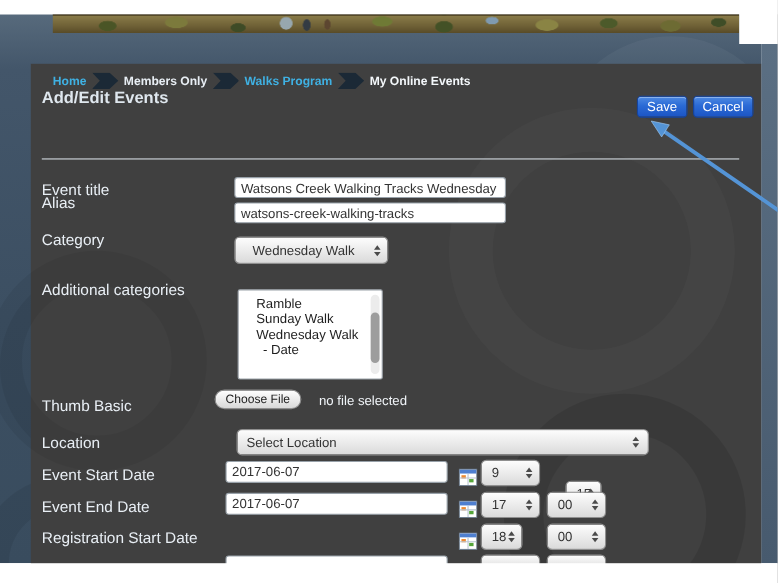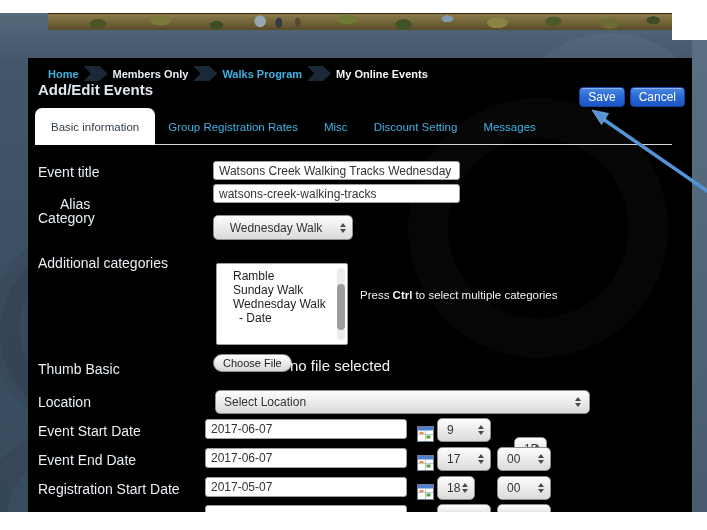--- a/index.html
+++ b/index.html
@@ -43,21 +43,21 @@
       radial-gradient(10px 6px at 64% 30%, #7f9ab0 0 55%, transparent 60%),
       radial-gradient(18px 9px at 72% 55%, #8a8444 0 55%, transparent 60%),
       radial-gradient(14px 8px at 81% 45%, #4c5a2a 0 55%, transparent 60%),
       radial-gradient(16px 9px at 90% 60%, #6d6b33 0 55%, transparent 60%),
       radial-gradient(12px 7px at 97% 40%, #3f4d27 0 55%, transparent 60%),
       linear-gradient(180deg,#8a7c49 0%, #6f6136 60%, #584b28 100%);
   }
   
   .panel {
     position:absolute; left:28px; top:58px; width:664px; height:460px;
-    background:#000000; z-index:3;
+    background:#404040; z-index:3;
   }
   .panel .pring { position:absolute; border-radius:50%; pointer-events:none; }
   .pr1 { left:380px; top:40px;  width:260px; height:260px; border:40px solid rgba(255,255,255,0.025); }
   .pr2 { left:430px; top:300px; width:220px; height:220px; border:36px solid rgba(0,0,0,0.10); }
   .pr3 { left:-40px; top:170px; width:200px; height:200px; border:32px solid rgba(0,0,0,0.06); }
   
   .breadcrumb { position:absolute; left:20px; top:8px; display:flex; align-items:center; font-size:11px; }
   .crumb { font-weight:bold; }
   .crumb.link    { color:#3fb1e3; }
   .crumb.plain   { color:#e8eef4;text-align:center; }
@@ -105,26 +105,26 @@
     font-size:12px; color:#1e1e1e;
   }
   .lb-item { height:14px; line-height:14px; padding-left:13px; margin:0 13px 0 3px; white-space:nowrap; cursor:pointer; }
   .lb-item.indent { padding-left:19px; }
   .lb-item.selected { background:#c9c9c9; }
   .lb-track { position:absolute; right:2px; top:4px; width:8px; height:72px; background:#ececec; border-radius:4px; }
   .lb-thumb { position:absolute; right:2px; top:20px; width:8px; height:46px; background:#9d9d9d; border-radius:4px; cursor:pointer; }
   .hint { position:absolute; left:332px; top:231px; font-size:11.5px; color:#eef3f8; }
   .hint b { font-weight:bold; }
   .filebtn {
-    position:absolute; left:185px; top:296px; height:18px; padding:0 9px;
+    position:absolute; left:167px; top:296px; height:18px; padding:0 9px;
     display:flex; align-items:center;
     background:linear-gradient(180deg,#ffffff,#d8d8d8);
     border:1px solid #8f8f8f; border-radius:10px; font-size:11px; color:#222; cursor:pointer;
   }
-  .filestatus { position:absolute; left:262px; top:299px; font-size:15px; color:#f0f4f8; }
+  .filestatus { position:absolute; left:262px; top:299px; font-size:12px; color:#f0f4f8; }
   .calbtn { position:absolute; width:17px; height:16px; cursor:pointer; }
   
   .arrow-overlay { position:absolute; left:0; top:0; width:707px; height:530px; z-index:8; pointer-events:none; }
 </style>
 </head>
 <body>
 
 <div class="site-bg">
   <div class="ring r1"></div>
   <div class="ring r2"></div>
@@ -151,54 +151,44 @@
   </div>
 
   <div class="page-title">Add/Edit Events</div>
 
   <div class="actions">
     <div class="btn">Save</div>
     <div class="btn">Cancel</div>
   </div>
 
   <div class="tabline"></div>
-  <div class="tabs">
-    <div class="tab-active">Basic information</div>
-    <div class="tab">Group Registration Rates</div>
-    <div class="tab">Misc</div>
-    <div class="tab">Discount Setting</div>
-    <div class="tab">Messages</div>
-  </div>
 
   <div class="flabel" style="top:106px;">Event title</div>
   <input class="tinput" style="left: 185px; top: 103px; width: 247px; height: 19px;" value="Watsons Creek Walking Tracks Wednesday">
 
-  <div class="flabel" style="top:138px;margin-left:22px;">Alias</div>
+  <div class="flabel" style="top:118px;">Alias</div>
   <input class="tinput" style="left: 185px; top: 126px; width: 247px; height: 19px;" value="watsons-creek-walking-tracks">
 
   <div class="flabel" style="top:152px;">Category</div>
   <div class="sel" style="left:185px; top:157px; width:140px; height:25px; justify-content:center; padding-right:14px;">
     <span>Wednesday Walk</span>
     <span class="stp">
         <span class="tri-u"></span>
         <span class="tri-d"></span>
       </span>
   </div>
 
   <div class="flabel" style="top:197px;">Additional categories</div>
   <div class="listbox">
     <div class="lb-item">Ramble</div>
     <div class="lb-item">Sunday Walk</div>
     <div class="lb-item">Wednesday Walk</div>
     <div class="lb-item indent">- Date</div>
     <div class="lb-track"></div>
     <div class="lb-thumb"></div>
-  </div>
-  <div class="hint">
-    <span>Press </span><b>Ctrl</b><span> to select multiple categories</span>
   </div>
 
   <div class="flabel" style="top:303px;">Thumb Basic</div>
   <div class="filebtn">Choose File</div>
   <div class="filestatus">no file selected</div>
 
   <div class="flabel" style="top:336px;">Location</div>
   <div class="sel" style="left:187px; top:332px; width:375px; height:24px; padding-left:8px; padding-right:18px;">
     <span>Select Location</span>
     <span class="stp" style="right:8px;">
@@ -255,21 +245,20 @@
   </div>
   <div class="sel" style="left:469px; top:389px; width:54px; height:24px; padding-left:9px;">
     <span>00</span>
     <span class="stp">
         <span class="tri-u"></span>
         <span class="tri-d"></span>
       </span>
   </div>
 
   <div class="flabel" style="top:423px;">Registration Start Date</div>
-  <input class="tinput" style="left: 177px; top: 419px; width: 202px; height: 20px;" value="2017-05-07">
   <div class="calbtn" style="left:389px; top:426px;">
     <svg width="17" height="16" viewBox="0 0 17 16">
         <rect x="0.5" y="0.5" width="16" height="15" fill="#ffffff" stroke="#6f7f8f"></rect>
         <rect x="1" y="1" width="15" height="3.5" fill="#4e7fd0"></rect>
         <rect x="2.5" y="6" width="4" height="3" fill="#ee8b33"></rect>
         <rect x="9.5" y="9.5" width="4" height="3" fill="#55a53a"></rect>
         <line x1="1" y1="8.5" x2="16" y2="8.5" stroke="#b9c4cf" stroke-width="1"></line>
         <line x1="8.5" y1="5" x2="8.5" y2="15" stroke="#b9c4cf" stroke-width="1"></line>
       </svg>
   </div>

